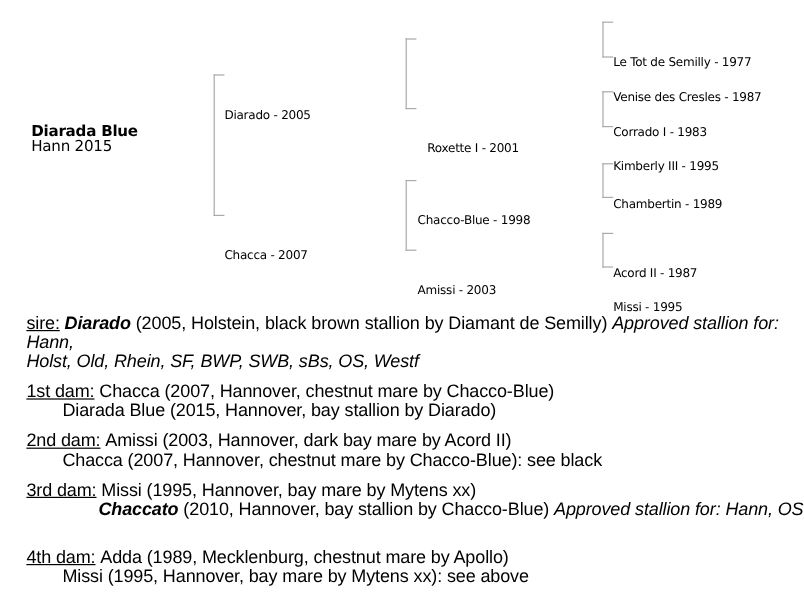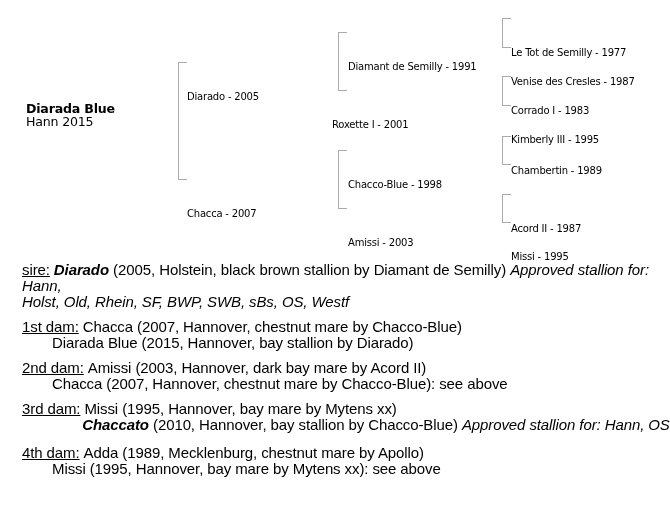--- a/index.html
+++ b/index.html
@@ -20,46 +20,45 @@
     border-left:1px solid #aaaaaa;border-top:1px solid #aaaaaa;border-bottom:1px solid #aaaaaa;
   }
   
   .details{
     padding:14px 0 0 22px;
     font-family:"Liberation Sans","DejaVu Sans",sans-serif;
     font-size:15px;line-height:16px;letter-spacing:-0.1px;
   }
   .section{margin-top:9px;}
   .section:first-child{margin-top:0;}
-  .section.gap-lg{margin-top:12px;}
+  .section.gap-lg{margin-top:24px;}
   .dline{white-space:nowrap;}
   .dline.justify{white-space:normal;width:627px;text-align:justify;text-align-last:justify;}
   .indent-1{padding-left:30px;}
-  .indent-2{padding-left:60px;text-align:center;}
+  .indent-2{padding-left:60px;}
   .seg-label{text-decoration:underline;margin-right:4px;}
   .seg-bi{font-weight:bold;font-style:italic;}
   .seg-i{font-style:italic;}
 </style>
 </head>
 <body>
 
 <div class="tree">
 
   <div class="root">
     <div class="root-name">Diarada Blue</div>
     <div class="root-reg">Hann 2015</div>
   </div>
 
   <div class="bracket" style="left:178px;top:62px;height:118px"></div>
   <div class="node" style="left:187px;top:53px">Diarado - 2005</div>
   <div class="node" style="left:187px;top:170px">Chacca - 2007</div>
 
   <div class="bracket" style="left:338px;top:32px;height:59px"></div>
-  <div class="node" style="left:348px;top:23px">Diamant de Semilly - 1991</div>
-  <div class="node" style="left:332px;top:81px">Roxette I - 2001</div>
+  <div class="node" style="left:356px;top:81px">Roxette I - 2001</div>
 
   <div class="bracket" style="left:338px;top:150px;height:59px"></div>
   <div class="node" style="left:348px;top:141px">Chacco-Blue - 1998</div>
   <div class="node" style="left:348px;top:199px">Amissi - 2003</div>
 
   <div class="bracket" style="left:502px;top:18px;height:30px"></div>
   <div class="node" style="left:511px;top:9px">Le Tot de Semilly - 1977</div>
   <div class="node" style="left:511px;top:38px">Venise des Cresles - 1987</div>
 
   <div class="bracket" style="left:502px;top:76px;height:30px"></div>
@@ -81,21 +80,21 @@
     <div class="dline"><span class="seg-i">Holst, Old, Rhein, SF, BWP, SWB, sBs, OS, Westf</span></div>
   </div>
 
   <div class="section">
     <div class="dline"><span class="seg-label">1st dam:</span><span>Chacca (2007, Hannover, chestnut mare by Chacco-Blue)</span></div>
     <div class="dline indent-1"><span>Diarada Blue (2015, Hannover, bay stallion by Diarado)</span></div>
   </div>
 
   <div class="section">
     <div class="dline"><span class="seg-label">2nd dam:</span><span>Amissi (2003, Hannover, dark bay mare by Acord II)</span></div>
-    <div class="dline indent-1"><span>Chacca (2007, Hannover, chestnut mare by Chacco-Blue): see above</span></div>
+    <div class="dline indent-1"><span>Chacca (2007, Hannover, chestnut mare by Chacco-Blue): see black</span></div>
   </div>
 
   <div class="section">
     <div class="dline"><span class="seg-label">3rd dam:</span><span>Missi (1995, Hannover, bay mare by Mytens xx)</span></div>
     <div class="dline indent-2"><span class="seg-bi">Chaccato</span><span> (2010, Hannover, bay stallion by Chacco-Blue) </span><span class="seg-i">Approved stallion for: Hann, OS</span></div>
   </div>
 
   <div class="section gap-lg">
     <div class="dline"><span class="seg-label">4th dam:</span><span>Adda (1989, Mecklenburg, chestnut mare by Apollo)</span></div>
     <div class="dline indent-1"><span>Missi (1995, Hannover, bay mare by Mytens xx): see above</span></div>

